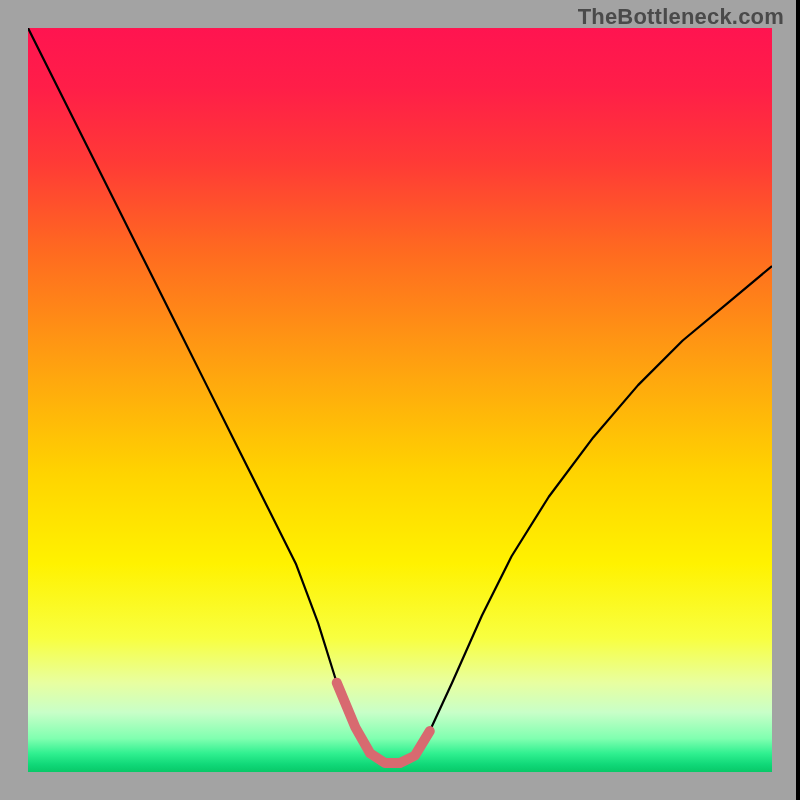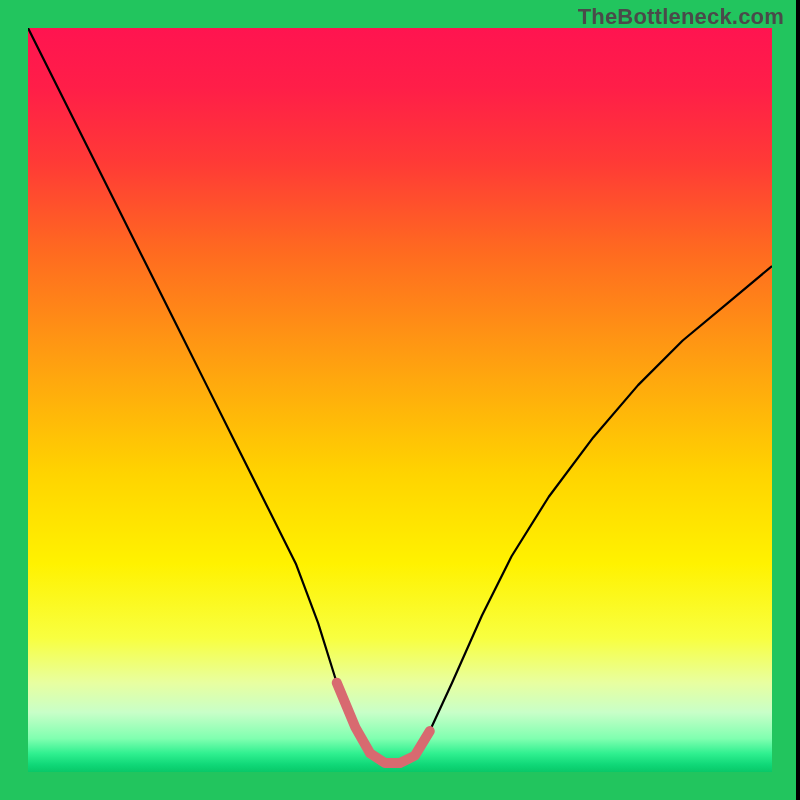--- a/index.html
+++ b/index.html
@@ -8,21 +8,21 @@
     width: 800px;
     height: 800px;
     overflow: hidden;
     background: #000;
     font-family: Arial, Helvetica, sans-serif;
   }
   .frame {
     position: relative;
     width: 796px;
     height: 800px;
-    background: #22c55e;
+    background: #a3a3a3;
   }
   .watermark {
     position: absolute;
     top: 4px;
     right: 12px;
     color: #4a4a4a;
     font-size: 22px;
     font-weight: 600;
     letter-spacing: 0.2px;
     z-index: 10;

